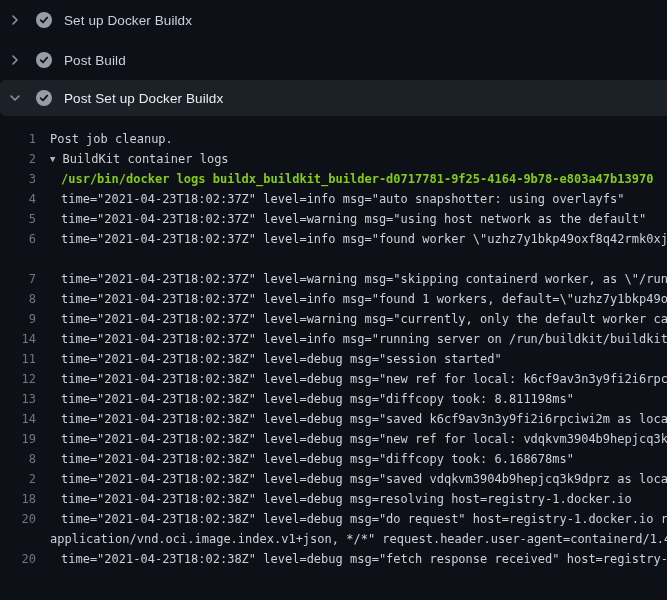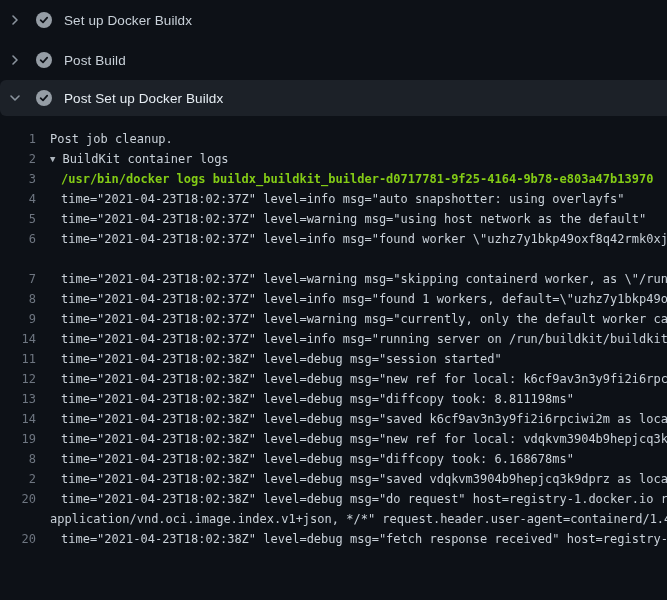--- a/index.html
+++ b/index.html
@@ -98,16 +98,17 @@
     <div class="row indent"><a class="num">8</a><span class="txt">time="2021-04-23T18:02:37Z" level=info msg="found 1 workers, default=\"uzhz7y1bkp49ox</span></div>
     <div class="row indent"><a class="num">9</a><span class="txt">time="2021-04-23T18:02:37Z" level=warning msg="currently, only the default worker can</span></div>
     <div class="row indent"><a class="num">14</a><span class="txt">time="2021-04-23T18:02:37Z" level=info msg="running server on /run/buildkit/buildkitd</span></div>
     <div class="row indent"><a class="num">11</a><span class="txt">time="2021-04-23T18:02:38Z" level=debug msg="session started"</span></div>
     <div class="row indent"><a class="num">12</a><span class="txt">time="2021-04-23T18:02:38Z" level=debug msg="new ref for local: k6cf9av3n3y9fi2i6rpci</span></div>
     <div class="row indent"><a class="num">13</a><span class="txt">time="2021-04-23T18:02:38Z" level=debug msg="diffcopy took: 8.811198ms"</span></div>
     <div class="row indent"><a class="num">14</a><span class="txt">time="2021-04-23T18:02:38Z" level=debug msg="saved k6cf9av3n3y9fi2i6rpciwi2m as local"</span></div>
     <div class="row indent"><a class="num">19</a><span class="txt">time="2021-04-23T18:02:38Z" level=debug msg="new ref for local: vdqkvm3904b9hepjcq3k9</span></div>
     <div class="row indent"><a class="num">8</a><span class="txt">time="2021-04-23T18:02:38Z" level=debug msg="diffcopy took: 6.168678ms"</span></div>
     <div class="row indent"><a class="num">2</a><span class="txt">time="2021-04-23T18:02:38Z" level=debug msg="saved vdqkvm3904b9hepjcq3k9dprz as local"</span></div>
+    <div class="row indent"><a class="num">18</a><span class="txt">time="2021-04-23T18:02:38Z" level=debug msg=resolving host=registry-1.docker.io</span></div>
     <div class="row indent"><a class="num">20</a><span class="txt">time="2021-04-23T18:02:38Z" level=debug msg="do request" host=registry-1.docker.io re</span></div>
     <div class="row wrap"><a class="num"></a><span class="txt">application/vnd.oci.image.index.v1+json, */*" request.header.user-agent=containerd/1.4</span></div>
     <div class="row indent"><a class="num">20</a><span class="txt">time="2021-04-23T18:02:38Z" level=debug msg="fetch response received" host=registry-1</span></div>
   </div>
 
 </body></html>

